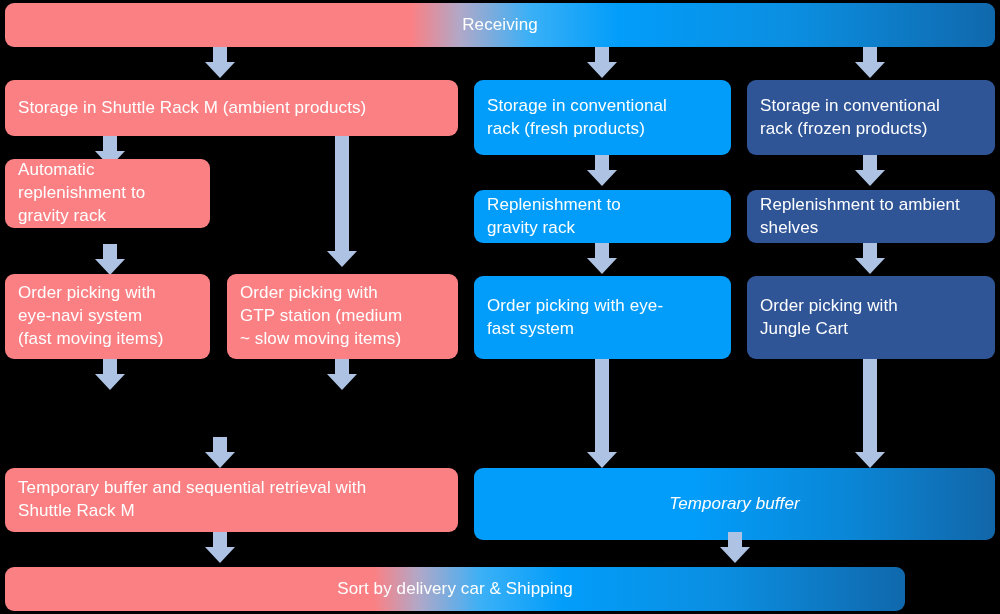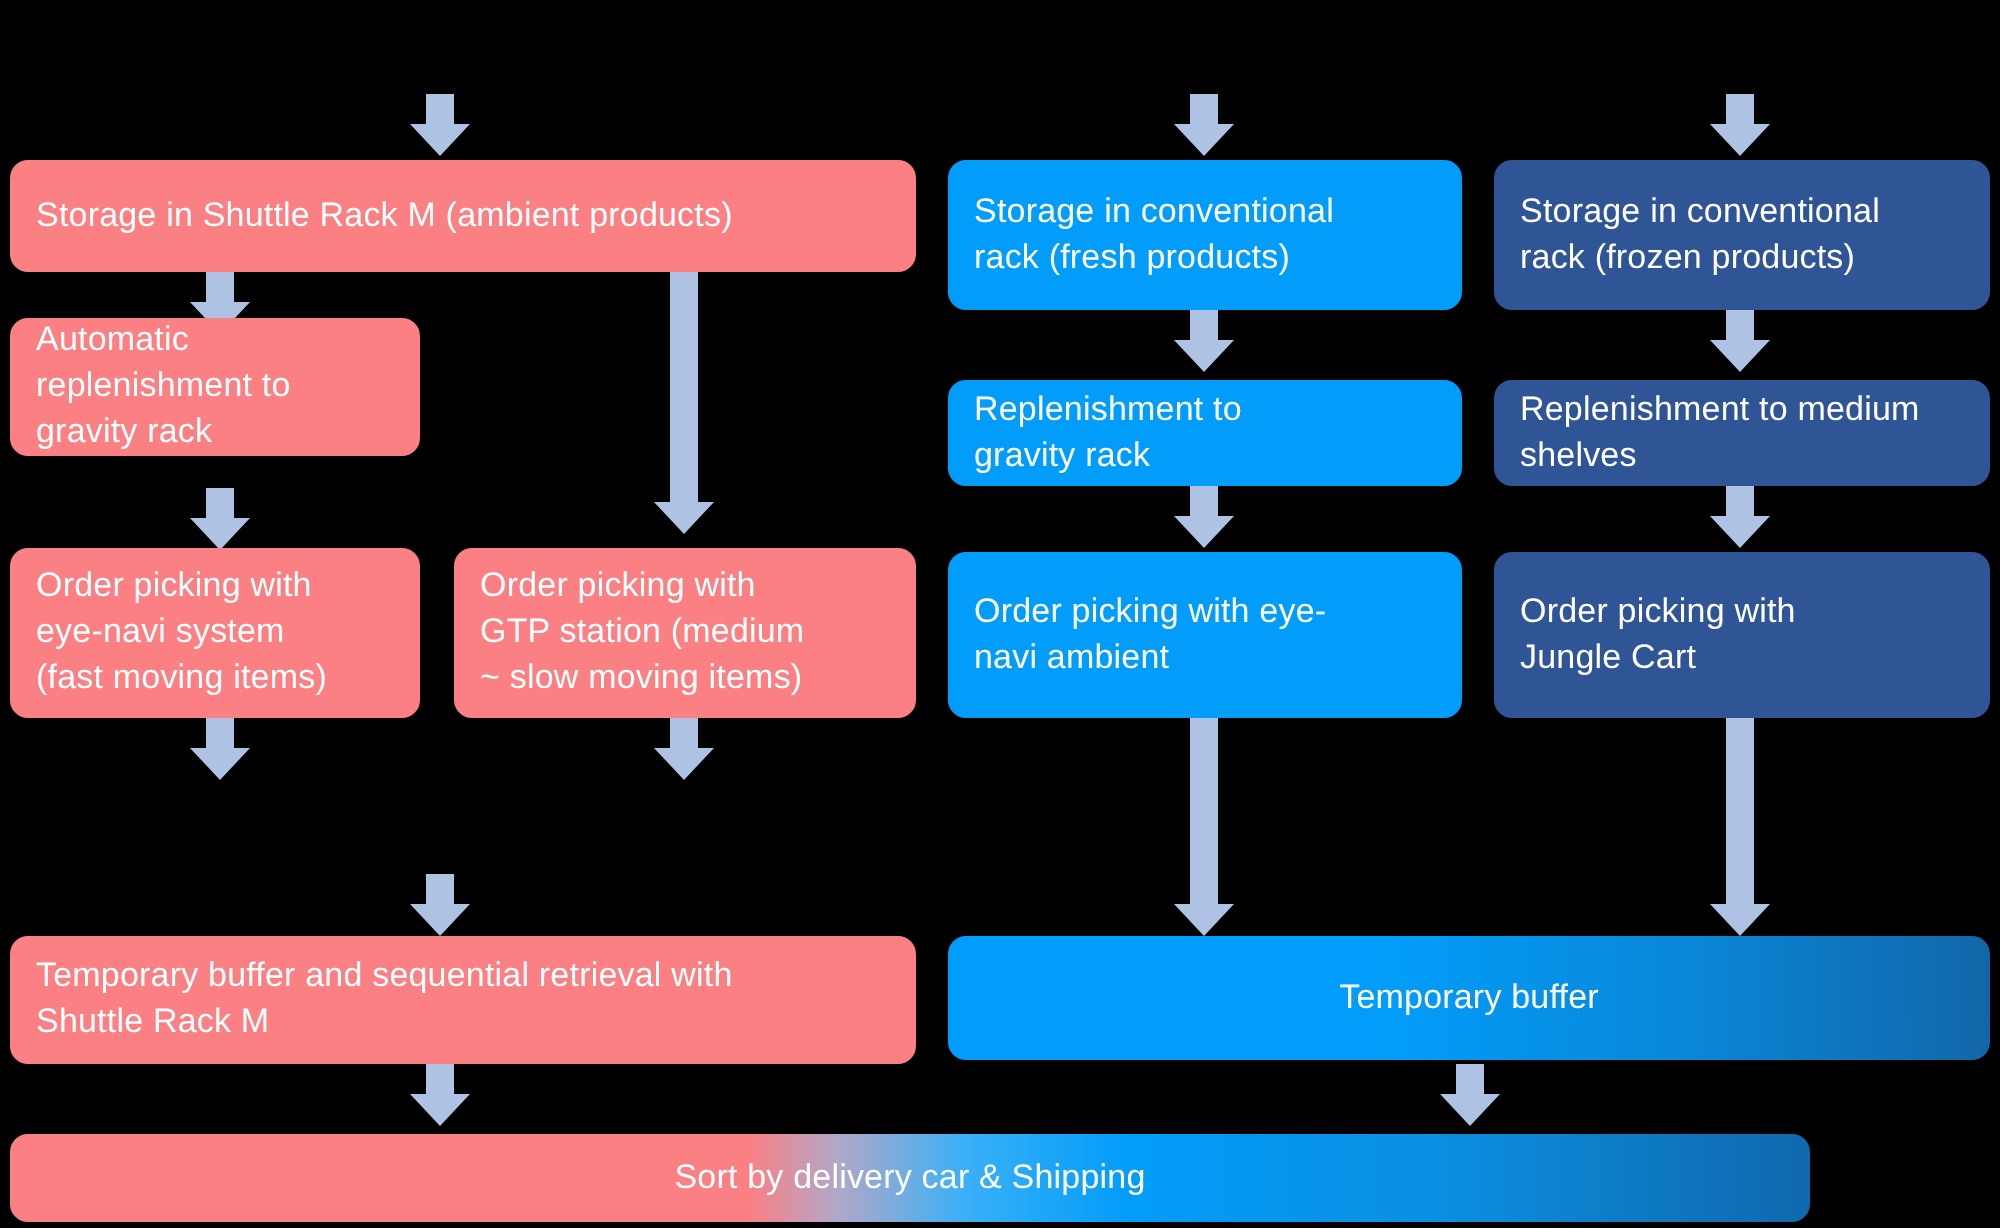--- a/index.html
+++ b/index.html
@@ -79,20 +79,23 @@
     border-left: 15px solid transparent;
     border-right: 15px solid transparent;
     border-top: 16px solid #aec3e3;
   }
 </style>
 </head>
 <body>
 
 <div id="canvas">
 
+  <div class="node c-grad-band align-center" style="left:5px; top:3px; width:990px; height:44px;">
+    <span class="txt">Receiving</span>
+  </div>
 
   <div class="arrow" style="left:205px; top:47px; width:30px; height:31px;">
     <div class="shaft" style="width:14px; height:16px;"></div>
     <div class="head"></div>
   </div>
   <div class="arrow" style="left:587px; top:47px; width:30px; height:31px;">
     <div class="shaft" style="width:14px; height:16px;"></div>
     <div class="head"></div>
   </div>
   <div class="arrow" style="left:855px; top:47px; width:30px; height:31px;">
@@ -177,59 +180,59 @@
 gravity rack</span>
   </div>
 
   <div class="arrow" style="left:587px; top:243px; width:30px; height:31px;">
     <div class="shaft" style="width:14px; height:16px;"></div>
     <div class="head"></div>
   </div>
 
   <div class="node c-blue align-left pad-l" style="left:474px; top:276px; width:257px; height:83px;">
     <span class="txt">Order picking with eye-
-navi ambient</span>
+fast system</span>
   </div>
 
   <div class="arrow" style="left:587px; top:359px; width:30px; height:109px;">
     <div class="shaft" style="width:14px; height:94px;"></div>
     <div class="head"></div>
   </div>
 
   <div class="node c-navy align-left pad-l" style="left:747px; top:80px; width:248px; height:75px;">
     <span class="txt">Storage in conventional
 rack (frozen products)</span>
   </div>
 
   <div class="arrow" style="left:855px; top:155px; width:30px; height:31px;">
     <div class="shaft" style="width:14px; height:16px;"></div>
     <div class="head"></div>
   </div>
 
   <div class="node c-navy align-left pad-l" style="left:747px; top:190px; width:248px; height:53px;">
-    <span class="txt">Replenishment to medium
+    <span class="txt">Replenishment to ambient
 shelves</span>
   </div>
 
   <div class="arrow" style="left:855px; top:243px; width:30px; height:31px;">
     <div class="shaft" style="width:14px; height:16px;"></div>
     <div class="head"></div>
   </div>
 
   <div class="node c-navy align-left pad-l" style="left:747px; top:276px; width:248px; height:83px;">
     <span class="txt">Order picking with
 Jungle Cart</span>
   </div>
 
   <div class="arrow" style="left:855px; top:359px; width:30px; height:109px;">
     <div class="shaft" style="width:14px; height:94px;"></div>
     <div class="head"></div>
   </div>
 
-  <div class="node c-grad-buffer align-center" style="left:474px; top:468px; width:521px; height:62px;">
+  <div class="node c-grad-buffer align-center" style="left:474px; top:468px; width:521px; height:72px;font-style:italic;">
     <span class="txt">Temporary buffer</span>
   </div>
 
   <div class="arrow" style="left:720px; top:532px; width:30px; height:31px;">
     <div class="shaft" style="width:14px; height:16px;"></div>
     <div class="head"></div>
   </div>
 
   <div class="node c-grad-band align-center" style="left:5px; top:567px; width:900px; height:44px;">
     <span class="txt">Sort by delivery car &amp; Shipping</span>

